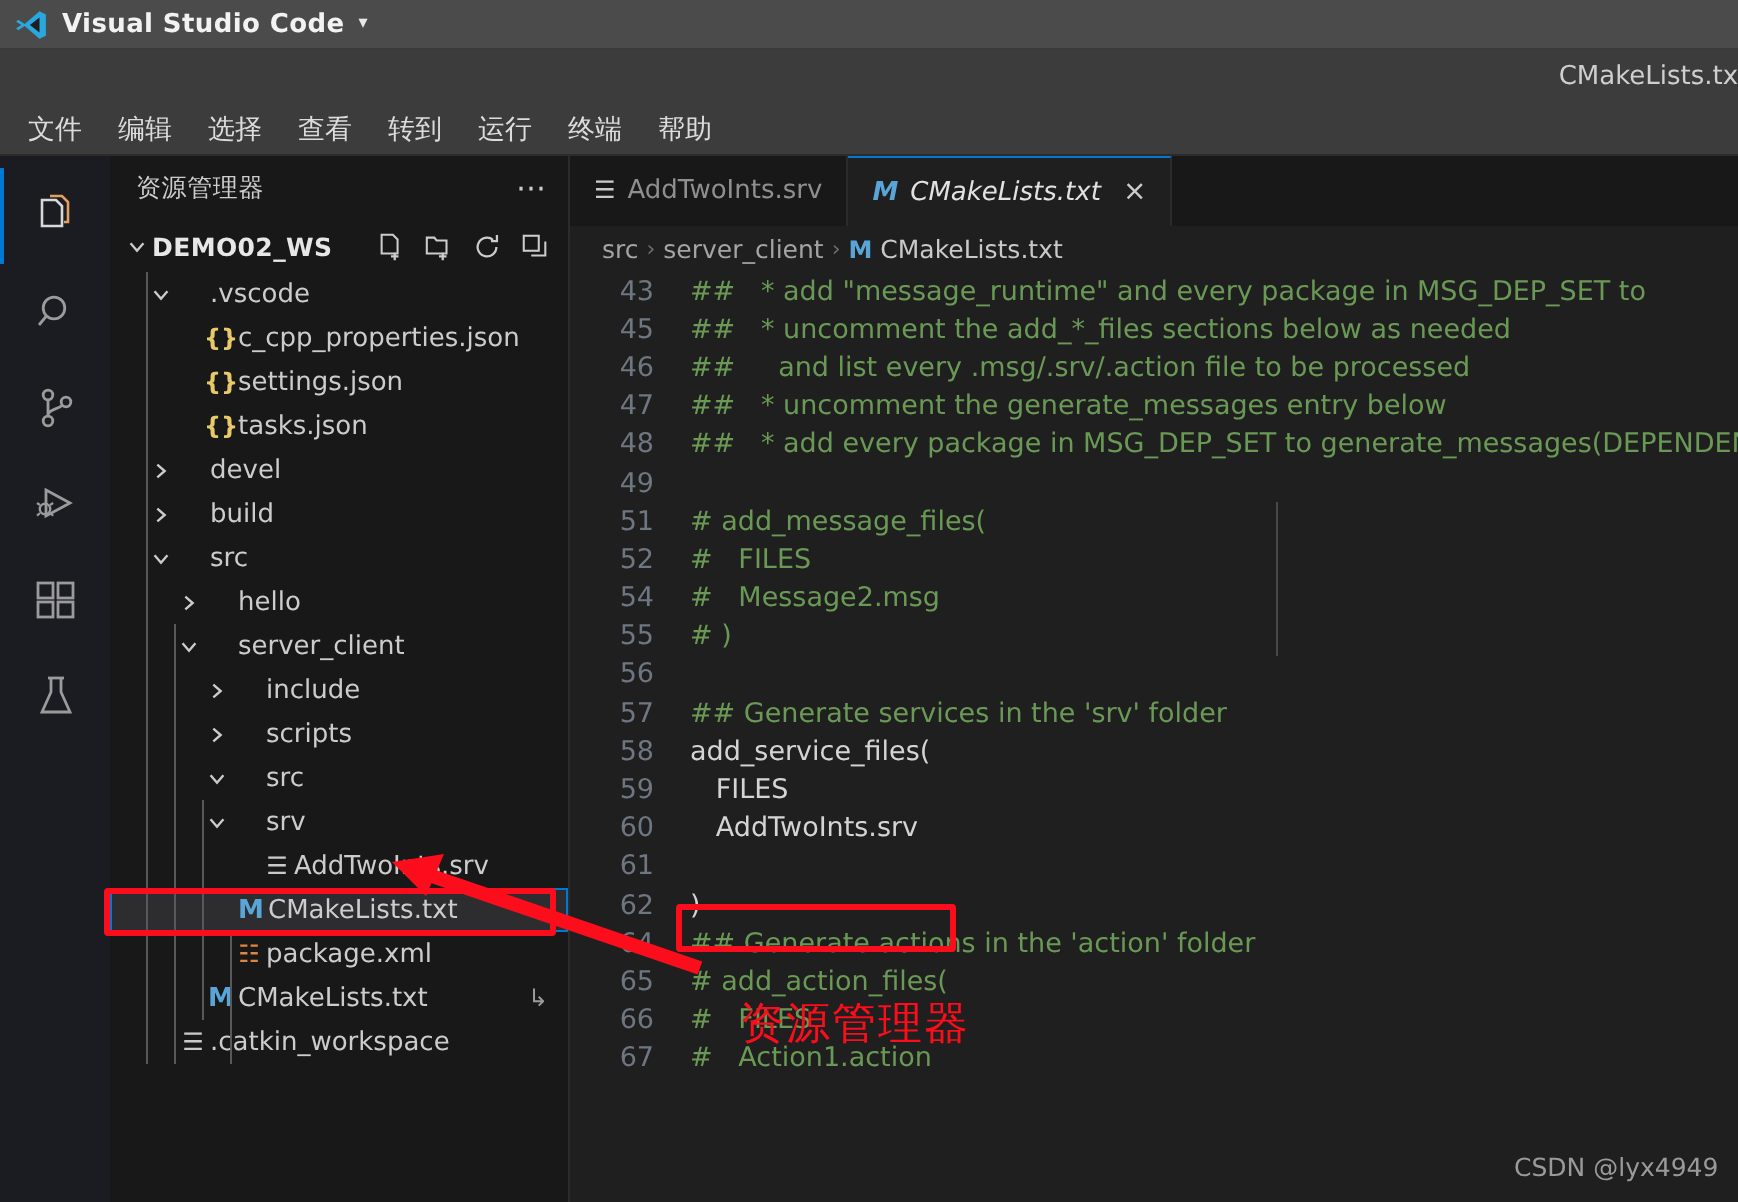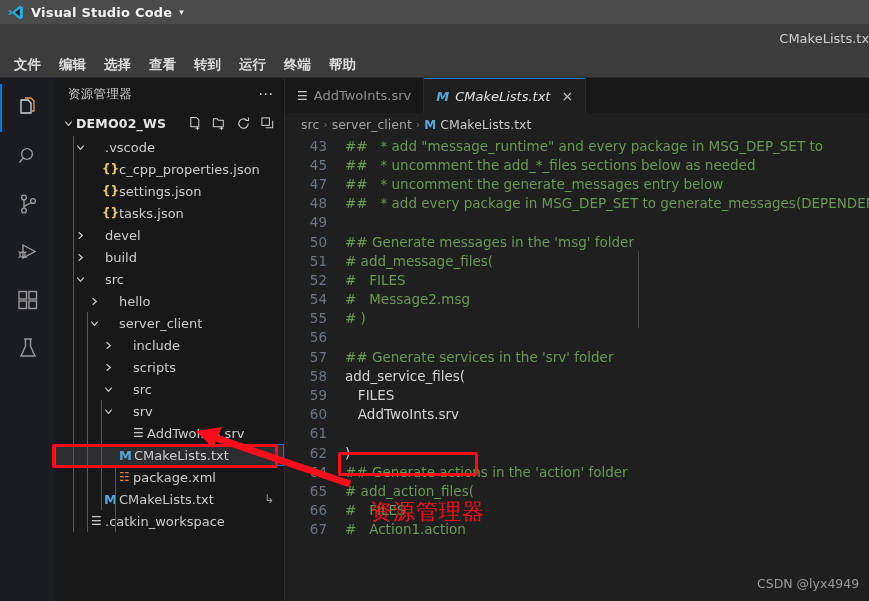--- a/index.html
+++ b/index.html
@@ -33,21 +33,20 @@
     padding-right: 4px; position: relative;
   }
   .vsc-title {
     color: #cfcfcf; font-size: 13px; white-space: nowrap;
     position: absolute; right: -14px;
   }
   .menubar {
     height: 26px; background: #3c3c3c;
     display: flex; align-items: center; padding-left: 6px; gap: 2px;
     border-bottom: 1px solid #2b2b2b;
-    font-weight: bold;
   }
   .menu-item {
     color: #dcdcdc; font-size: 13.5px; padding: 2px 8px;
     white-space: nowrap; cursor: default;
   }
 
   
   .body-row { display: flex; height: calc(601px - 25px - 27px - 26px); }
 
   
@@ -444,24 +443,24 @@
           <span class="bc-sep">›</span>
           <span>server_client</span>
           <span class="bc-sep">›</span>
           <span class="bc-m">M</span>
           <span style="color: rgb(201, 201, 201);">CMakeLists.txt</span>
         </div>
       <div class="code-area" id="codearea">
         <div class="code-indent" style="left:353px; top:115px; height:77px;"></div>
       <div class="code-line"><span class="ln">43</span><span class="ctext cm">##   * add "message_runtime" and every package in MSG_DEP_SET to</span></div>
           <div class="code-line"><span class="ln">45</span><span class="ctext cm">##   * uncomment the add_*_files sections below as needed</span></div>
+          <div class="code-line"><span class="ln">46</span><span class="ctext cm">##     and list every .msg/.srv/.action file to be processed</span></div>
           <div class="code-line"><span class="ln">47</span><span class="ctext cm">##   * uncomment the generate_messages entry below</span></div>
           <div class="code-line"><span class="ln">48</span><span class="ctext cm">##   * add every package in MSG_DEP_SET to generate_messages(DEPENDENCIES</span></div>
           <div class="code-line"><span class="ln">49</span><span class="ctext cm"></span></div>
-          <div class="code-line"><span class="ln">50</span><span class="ctext cm">## Generate messages in the 'msg' folder</span></div>
           <div class="code-line"><span class="ln">51</span><span class="ctext cm"># add_message_files(</span></div>
           <div class="code-line"><span class="ln">52</span><span class="ctext cm">#   FILES</span></div>
           <div class="code-line"><span class="ln">54</span><span class="ctext cm">#   Message2.msg</span></div>
           <div class="code-line"><span class="ln">55</span><span class="ctext cm"># )</span></div>
           <div class="code-line"><span class="ln">56</span><span class="ctext cm"></span></div>
           <div class="code-line"><span class="ln">57</span><span class="ctext cm">## Generate services in the 'srv' folder</span></div>
           <div class="code-line"><span class="ln">58</span><span class="ctext pl">add_service_files(</span></div>
           <div class="code-line"><span class="ln">59</span><span class="ctext pl">   FILES</span></div>
           <div class="code-line"><span class="ln">60</span><span class="ctext pl">   AddTwoInts.srv</span></div>
           <div class="code-line"><span class="ln">61</span><span class="ctext pl"></span></div>

